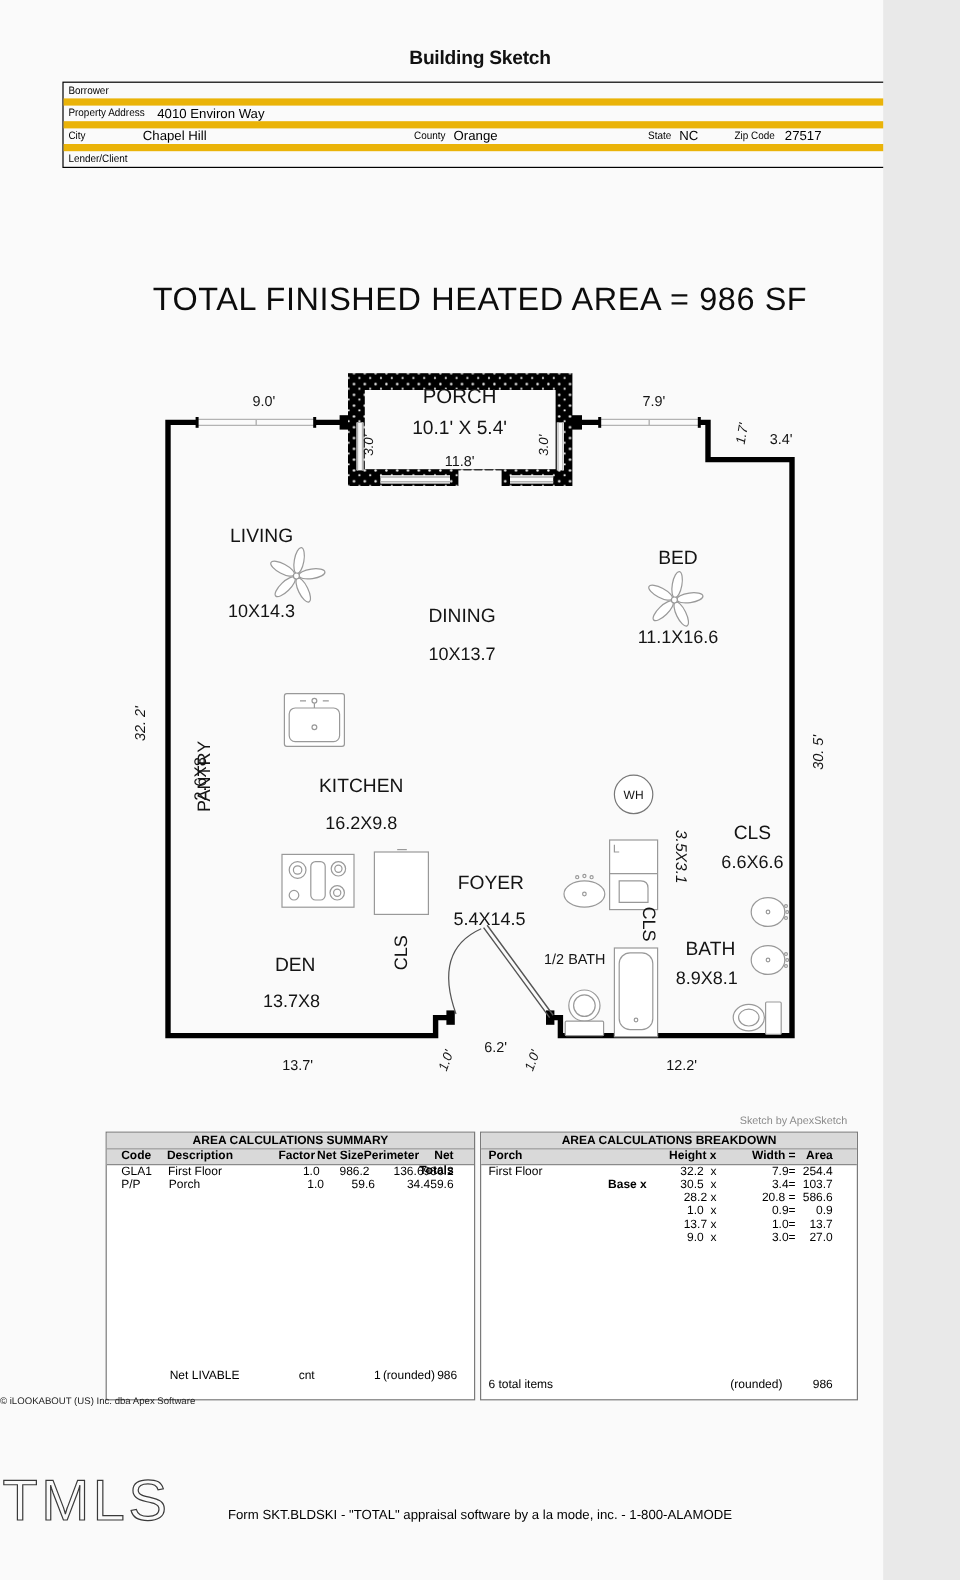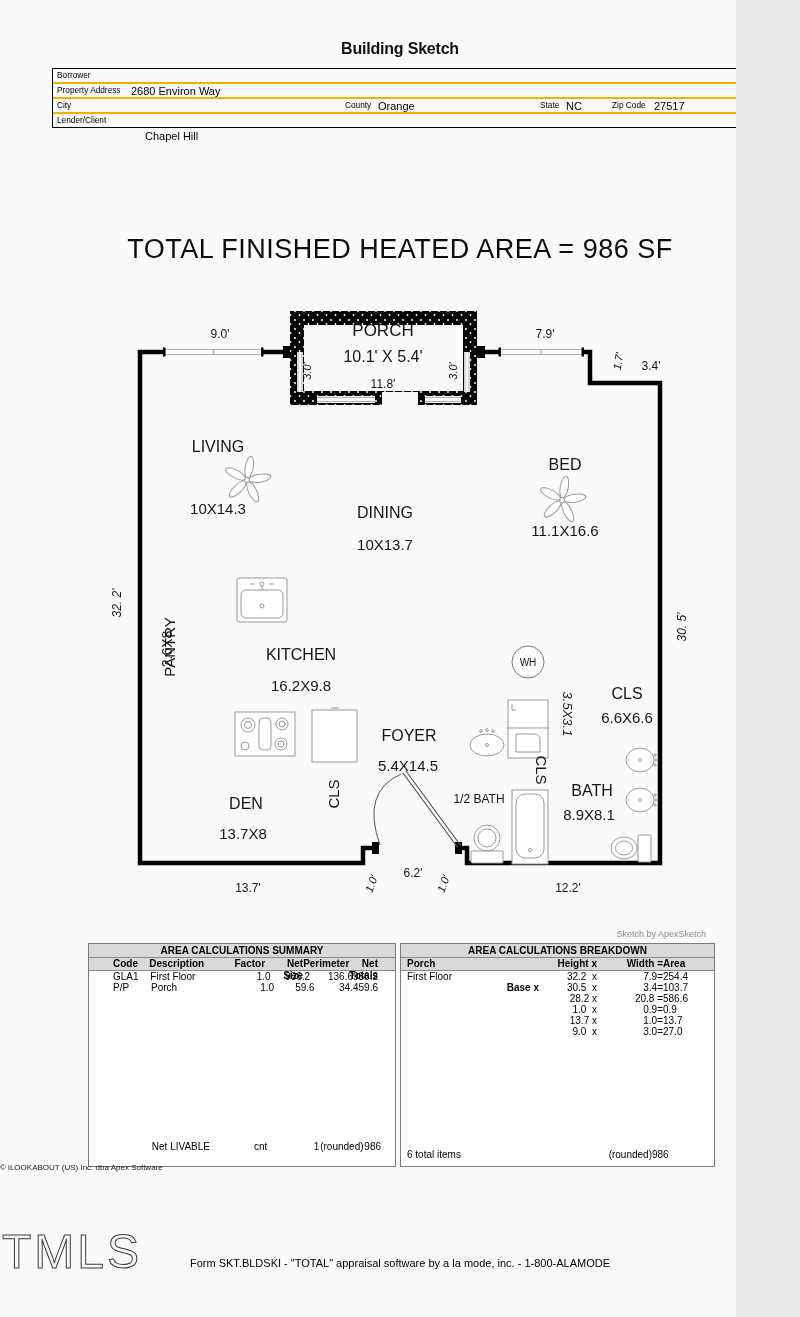--- a/index.html
+++ b/index.html
@@ -2,21 +2,21 @@
 <html><head>
 <meta charset="utf-8">
 <style>
   html,body{margin:0;padding:0;background:#e9e9e9;}
   #page{position:relative;width:736px;height:1317px;background:#fafafa;
         font-family:"Liberation Sans",sans-serif;color:#111;overflow:hidden;}
   .abs{position:absolute;}
   
   #doc-title{top:40px;left:0;width:800px;text-align:center;font-size:16px;font-weight:bold;letter-spacing:-0.2px;}
   #info-table{top:68px;left:52px;width:694px;border:1px solid #000;background:transparent;}
-  .irow{position:relative;height:13px;border-bottom:2px solid #eab308;}
+  .irow{position:relative;height:13px;border-bottom:6px solid #eab308;}
   .irow:last-child{border-bottom:none;}
   .ilabel{position:absolute;top:1px;font-size:9px;color:#000;transform:scaleX(.92);transform-origin:left;}
   .ival{position:absolute;top:1px;font-size:11px;color:#000;}
   
   #heated{top:234px;left:0;width:800px;text-align:center;font-size:27px;color:#0c0c0c;letter-spacing:0.5px;}
   
   #plan{top:300px;left:95px;}
   svg text{font-family:"Liberation Sans",sans-serif;fill:#141414;}
   .rname{font-size:16px;}
   .rdim{font-size:15px;}
@@ -24,31 +24,31 @@
   .dimi{font-size:12px;font-style:italic;}
   .dimsm{font-size:11px;font-style:italic;}
   
   .tbl{position:absolute;top:943px;height:222px;border:1px solid #7a7a7a;background:#fff;font-size:10px;color:#000;}
   #summary-table{left:88px;width:306px;}
   #breakdown-table{left:400px;width:313px;}
   .ttl{height:13px;line-height:13px;background:#d9d9d9;border-bottom:1px solid #8a8a8a;
        font-weight:bold;text-align:center;font-size:10px;}
   .hdr{display:flex;height:12px;line-height:12px;background:#d9d9d9;border-bottom:1px solid #8a8a8a;font-weight:bold;}
   .row{display:flex;height:11px;line-height:11px;white-space:pre;}
-  .c-code{width:38px;padding-left:24px;}
+  .c-code{width:38px;padding-left:12px;}
   .c-desc{width:106px;padding-left:6px;}
   .c-factor{width:40px;text-align:right;}
   .c-size{width:48px;text-align:right;}
   .c-per{width:52px;text-align:right;}
   .c-tot{flex:1;text-align:right;padding-right:17px;}
   .b-name{width:92px;padding-left:6px;}
   .b-base{width:40px;text-align:right;margin-top:24px;}
   .b-height{width:58px;text-align:right;}
   .b-width{width:66px;text-align:right;}
-  .b-area{flex:1;padding-right:8px;}
+  .b-area{flex:1;text-align:right;padding-right:20px;}
   .tfoot{position:absolute;left:0;right:0;display:flex;height:11px;line-height:11px;}
   #summary-foot{bottom:14px;}
   #breakdown-foot{bottom:6px;}
   .f-cnt{width:40px;text-align:center;}
   .f-rounded{width:52px;text-align:center;}
   .f-tot{flex:1;text-align:right;padding-right:14px;}
   #sketch-credit{top:929px;left:406px;width:300px;text-align:right;font-size:9px;color:#8b8b8b;}
   
   #copyright{top:1163px;left:0;width:800px;text-align:left;font-size:8px;color:#222;}
   #tmls-logo{top:1230px;left:2px;font-size:48px;font-weight:normal;letter-spacing:3px;
@@ -62,25 +62,25 @@
 
   <div class="abs" id="doc-title">Building Sketch</div>
 
   <div class="abs" id="info-table">
     <div class="irow">
       <span class="ilabel" style="left:4px;">Borrower</span>
       <span class="ival" style="left:78px;"></span>
     </div>
     <div class="irow">
       <span class="ilabel" style="left:4px;">Property Address</span>
-      <span class="ival" style="left:78px;">2680 Environ Way</span>
+      <span class="ival" style="left:78px;">4010 Environ Way</span>
     </div>
     <div class="irow">
       <span class="ilabel" style="left:4px;">City</span>
-      <span class="ival" style="left:92px;margin-top:30px;">Chapel Hill</span>
+      <span class="ival" style="left:66px;">Chapel Hill</span>
       <span class="ilabel" style="left:292px;">County</span>
       <span class="ival" style="left:325px;">Orange</span>
       <span class="ilabel" style="left:487px;">State</span>
       <span class="ival" style="left:513px;">NC</span>
       <span class="ilabel" style="left:559px;">Zip Code</span>
       <span class="ival" style="left:601px;">27517</span>
     </div>
     <div class="irow">
       <span class="ilabel" style="left:4px;">Lender/Client</span>
       <span class="ival" style="left:78px;"></span>

